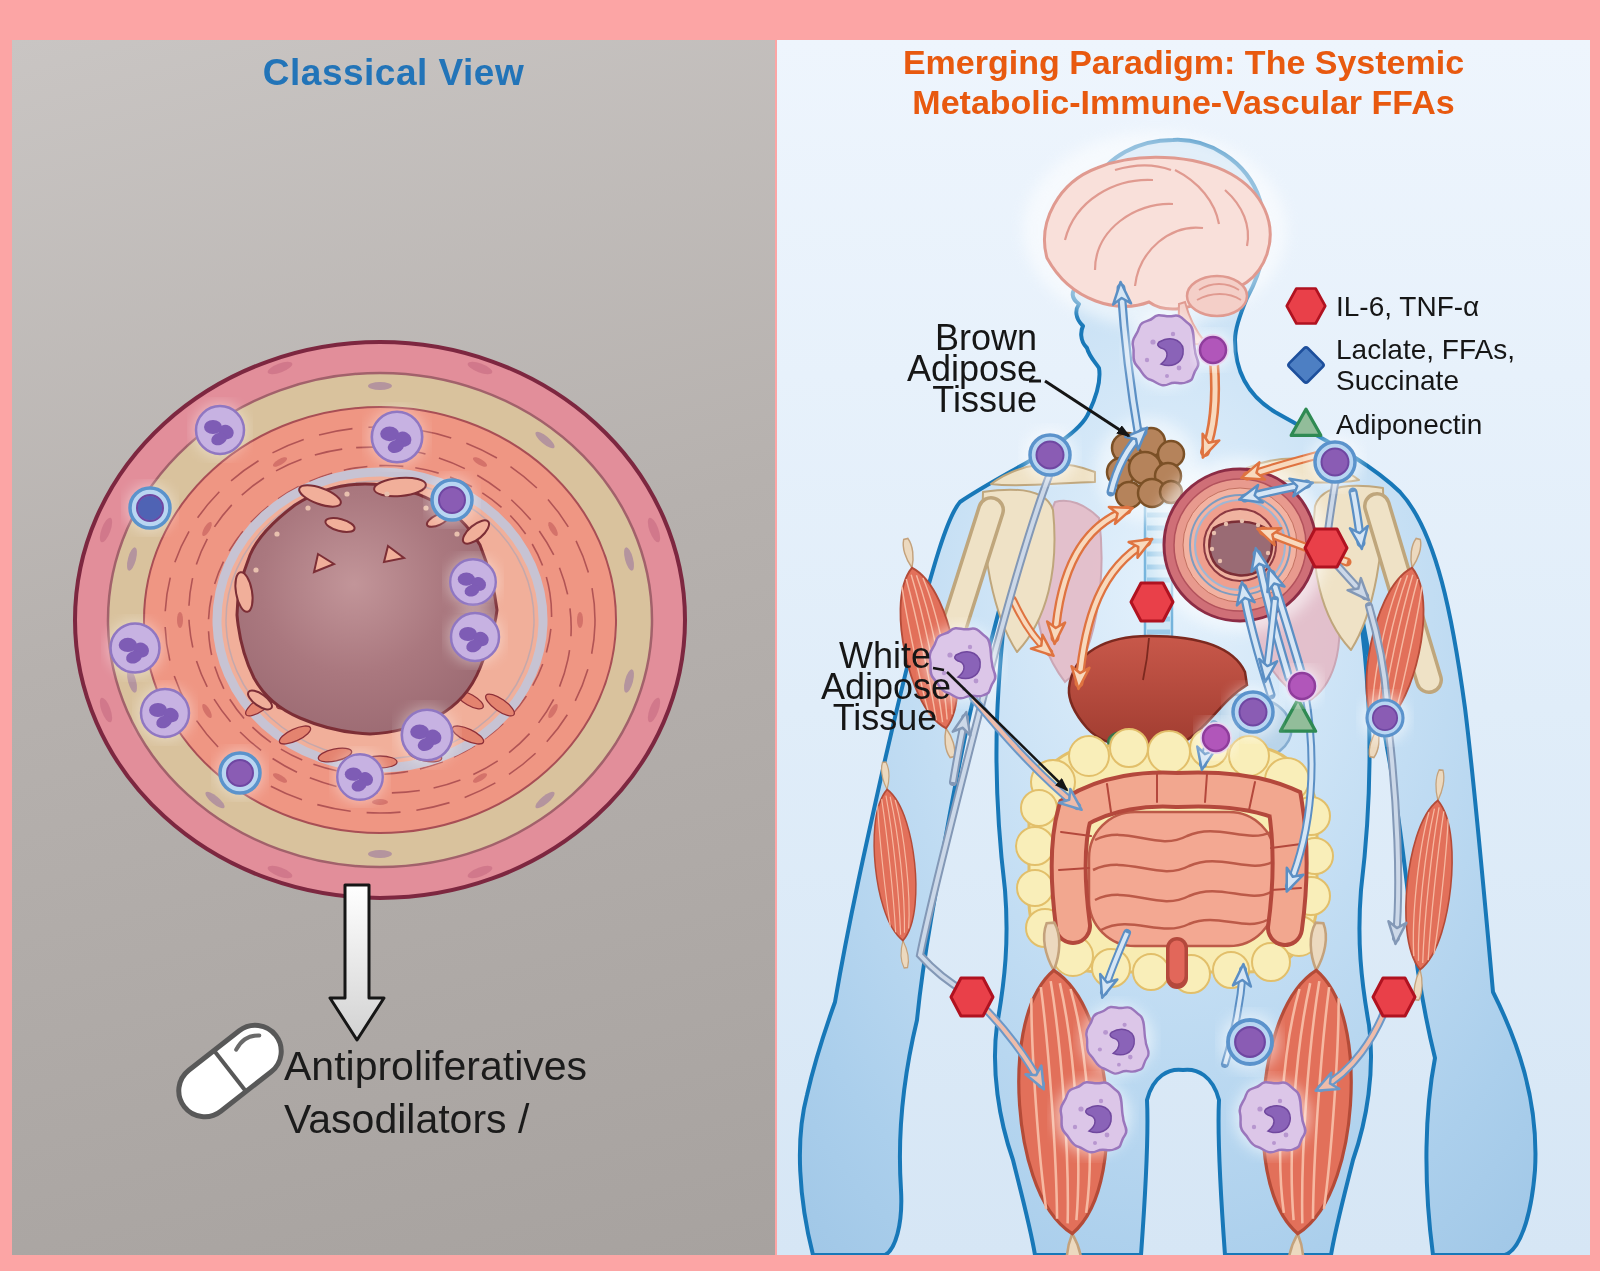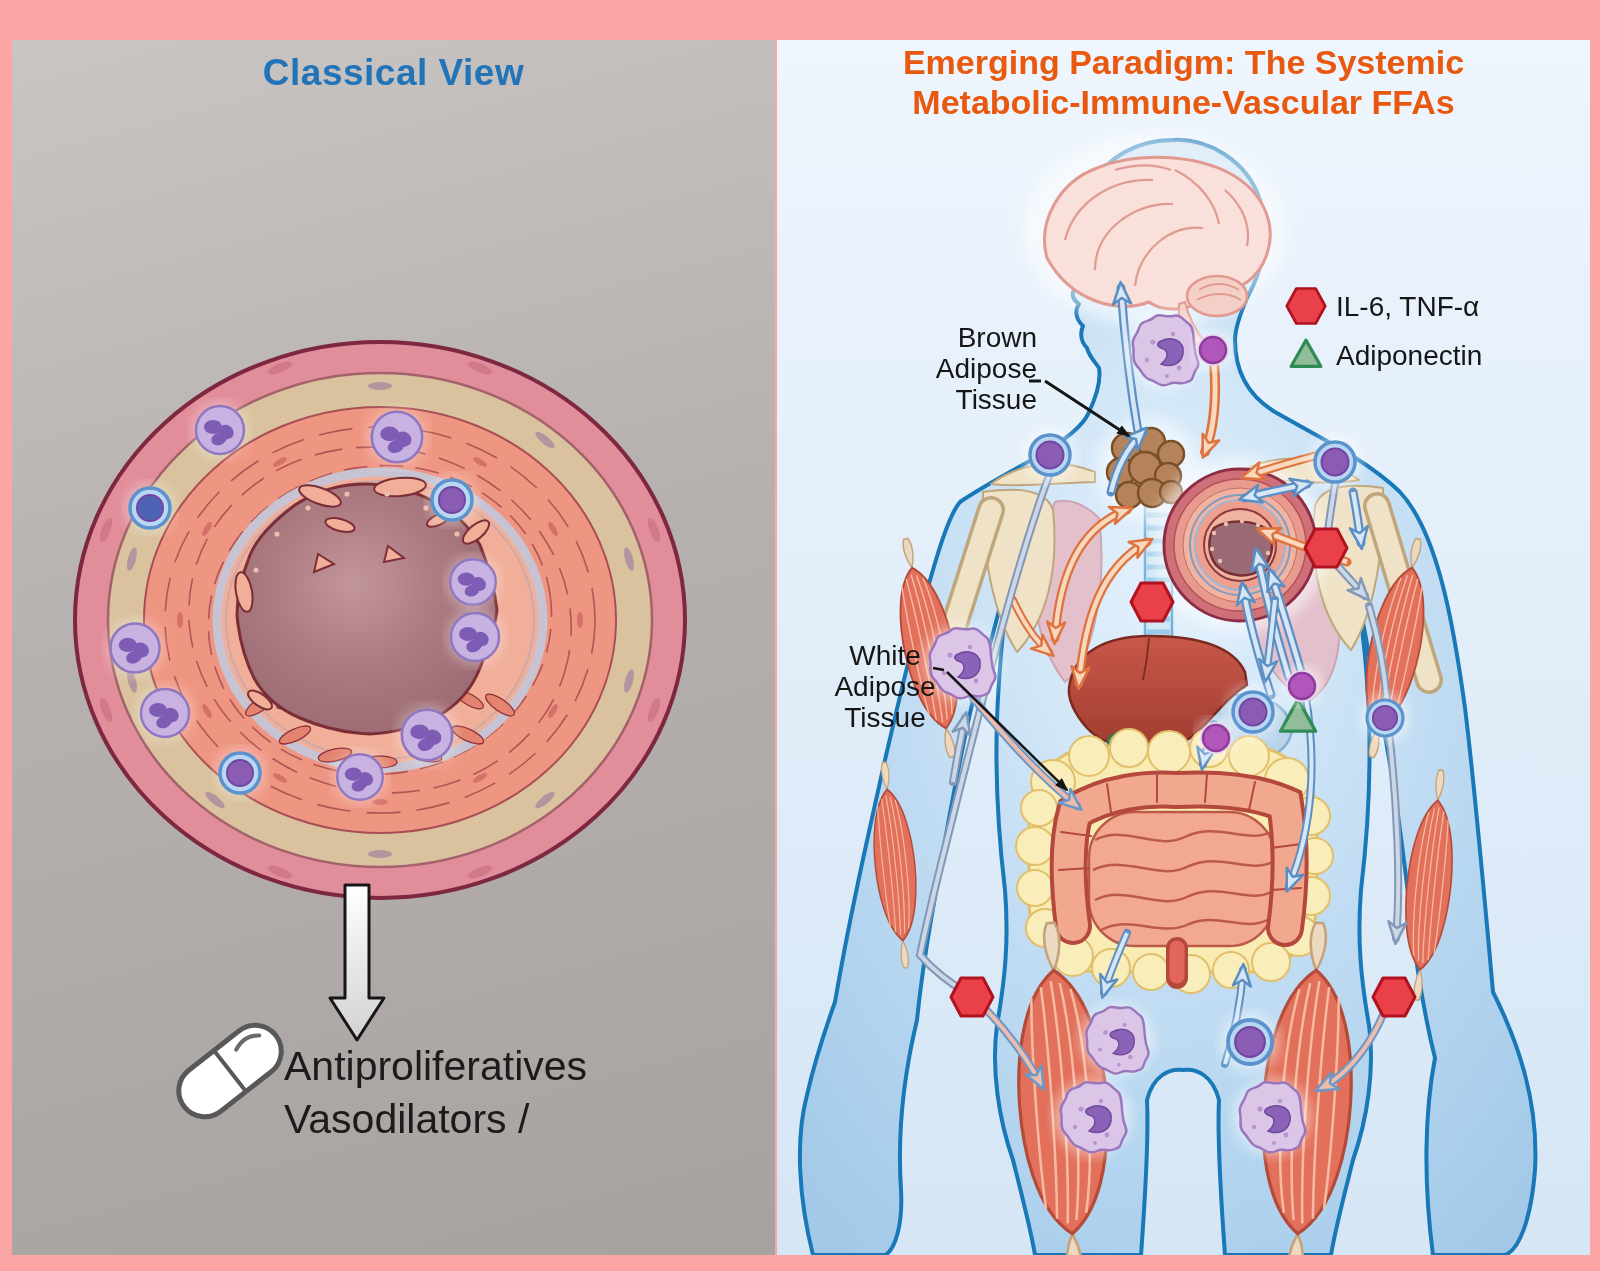--- a/index.html
+++ b/index.html
@@ -14,21 +14,21 @@
   .ltitle{position:absolute;left:0;top:12px;width:100%;margin:0;text-align:center;
     font-size:37px;font-weight:bold;color:#2274b8;letter-spacing:.5px;}
   .rtitle{position:absolute;left:0;top:2px;width:100%;margin:0;text-align:center;
     font-size:34px;font-weight:bold;color:#e8590f;line-height:40px;}
   .treatment{position:absolute;left:272px;top:1000px;font-size:41px;line-height:53px;
     color:#1b1b1b;}
   .legend{position:absolute;left:508px;top:238px;margin-top:7px;}
   .lrow{display:flex;align-items:center;margin-bottom:7px;}
   .lrow svg{position:static;flex:0 0 auto;margin-right:9px;}
   .ltext{font-size:28px;line-height:31px;color:#161616;}
-  .orglabel{position:absolute;font-size:28px;line-height:31px;color:#161616;}
+  .orglabel{position:absolute;font-size:36px;line-height:31px;color:#161616;}
   .bat{left:95px;top:282px;width:165px;text-align:right;}
   .wat{left:44px;top:600px;width:128px;text-align:center;}
 </style>
 </head>
 <body>
 
 <div class="stage">
 
   <section class="panel left">
     <svg width="763" height="1215" viewBox="0 0 763 1215">
@@ -549,20 +549,29 @@
 
     <div class="legend">
       <div class="lrow">
         <svg width="42" height="42" viewBox="-24 -24 48 48">
           <polygon points="11,-20 22,0 11,20 -11,20 -22,0 -11,-20" fill="#e94049" stroke="#b01220" stroke-width="3" stroke-linejoin="round"></polygon>
         </svg>
         <div class="ltext">IL-6, TNF-α</div>
       </div>
       <div class="lrow">
         <svg width="42" height="42" viewBox="-24 -24 48 48">
+          <rect x="-15" y="-15" width="30" height="30" rx="3" transform="rotate(45)" fill="#4d7fc3" stroke="#1d4f9c" stroke-width="3"></rect>
+        </svg>
+        <div class="ltext">
+          <div>Laclate, FFAs,</div>
+          <div>Succinate</div>
+        </div>
+      </div>
+      <div class="lrow">
+        <svg width="42" height="42" viewBox="-24 -24 48 48">
           <polygon points="0,-17 17,13 -17,13" fill="#92bd9a" stroke="#2f8a53" stroke-width="3.5" stroke-linejoin="round"></polygon>
         </svg>
         <div class="ltext">Adiponectin</div>
       </div>
     </div>
 
     <div class="orglabel bat">
       <div>Brown</div>
       <div>Adipose</div>
       <div>Tissue</div>

